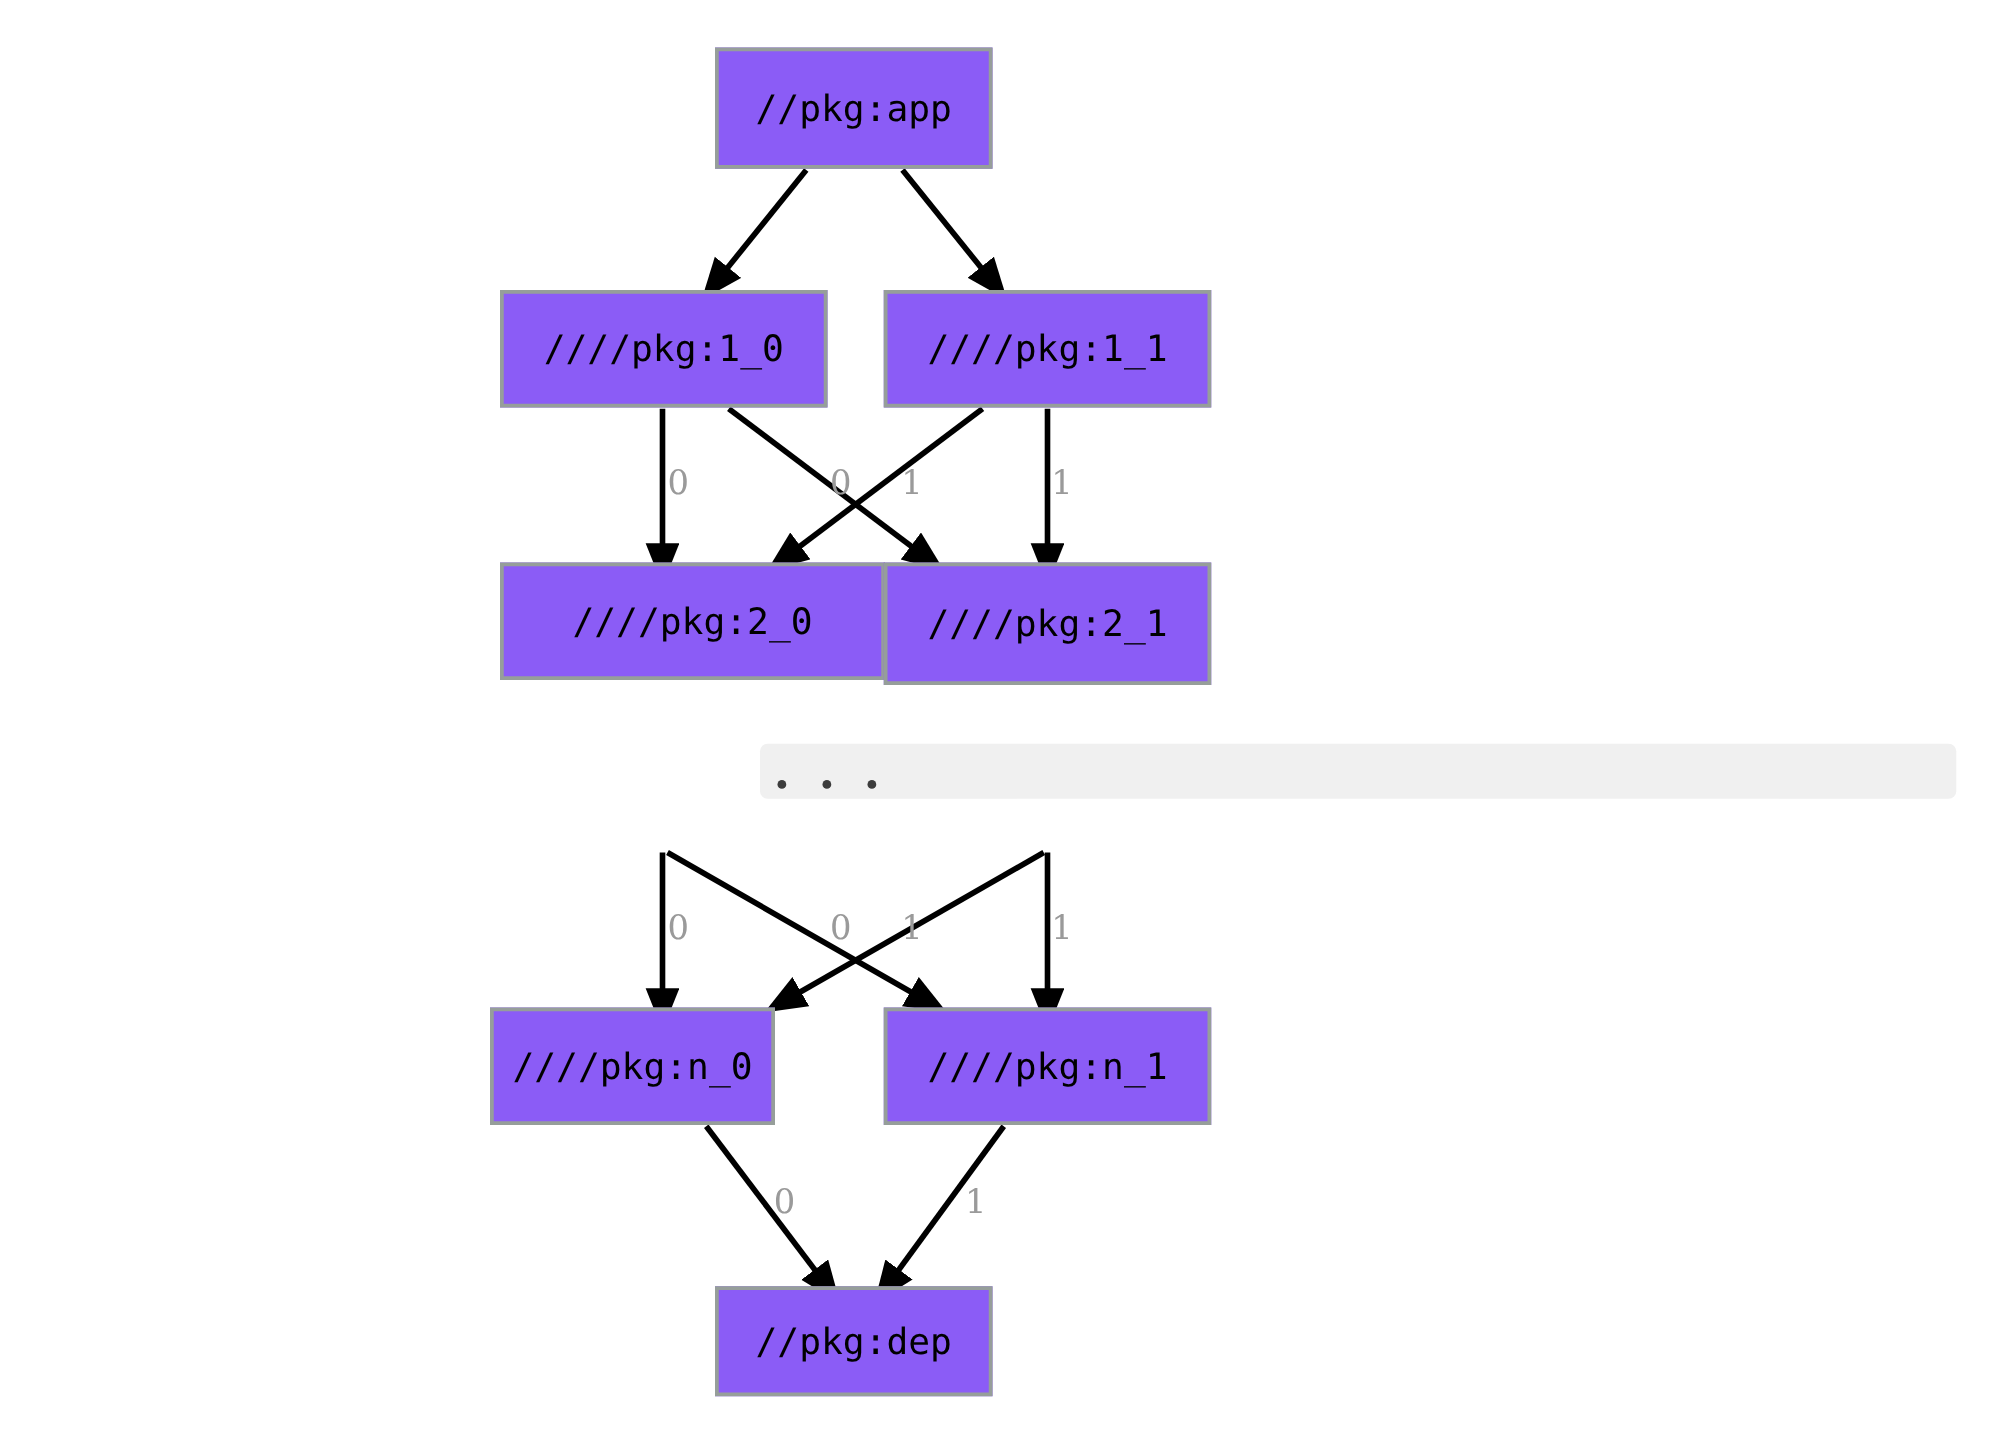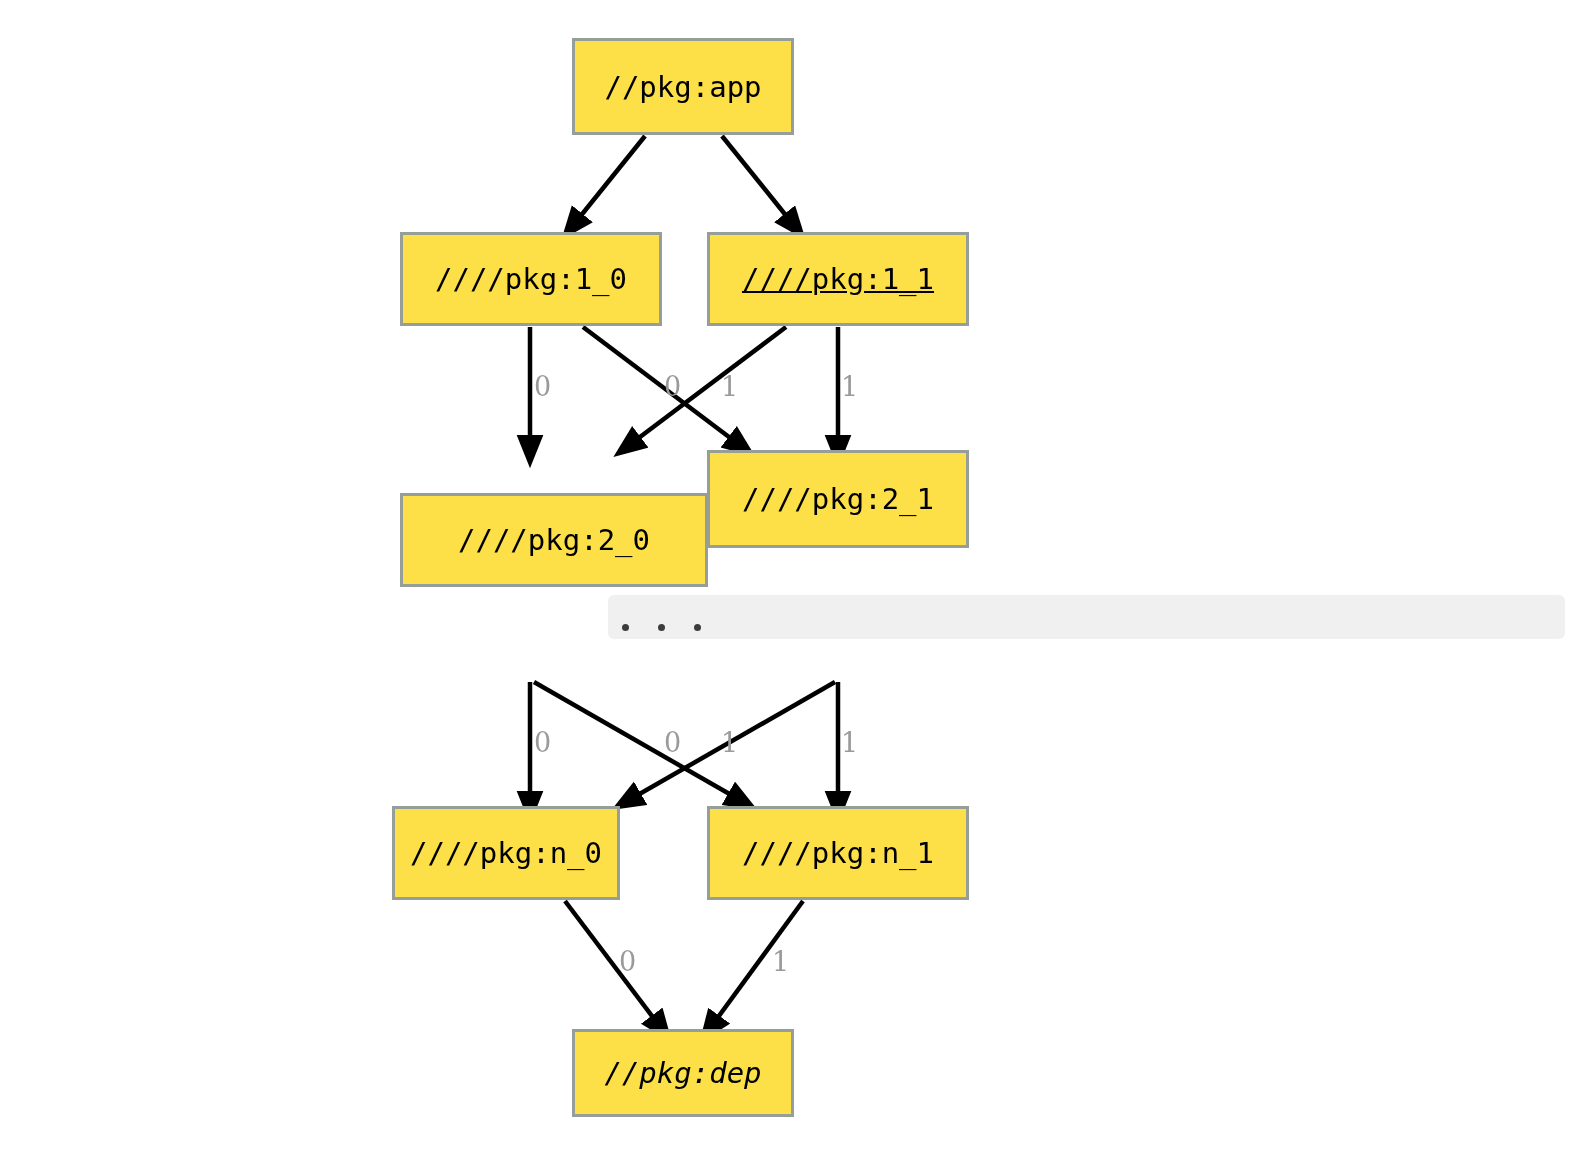--- a/index.html
+++ b/index.html
@@ -19,21 +19,21 @@
     position: absolute;
     left: 0;
     top: 0;
     width: 1592px;
     height: 1162px;
   }
 
   .node-box {
     position: absolute;
     box-sizing: border-box;
-    background: #fde047;
+    background: #8b5cf6;
     border: 3px solid #969e9a;
     display: flex;
     align-items: center;
     justify-content: center;
   }
   .node-label {
     font-family: "DejaVu Sans Mono", monospace;
     font-size: 29px;
     color: #000000;
     letter-spacing: 0px;
@@ -106,41 +106,41 @@
 </svg>
 
 <div class="node-box" style="left:572px; top:38px; width:222px; height:97px;">
   <span class="node-label">//pkg:app</span>
 </div>
 
 <div class="node-box" style="left:400px; top:232px; width:262px; height:94px;text-align:center;">
   <span class="node-label">////pkg:1_0</span>
 </div>
 
-<div class="node-box" style="left:707px; top:232px; width:262px; height:94px;text-decoration:underline;">
+<div class="node-box" style="left:707px; top:232px; width:262px; height:94px;">
   <span class="node-label">////pkg:1_1</span>
 </div>
 
-<div class="node-box" style="left:400px; top:450px; width:308px; height:94px;margin-top:43px;">
+<div class="node-box" style="left:400px; top:450px; width:308px; height:94px;">
   <span class="node-label">////pkg:2_0</span>
 </div>
 
 <div class="node-box" style="left:707px; top:450px; width:262px; height:98px;">
   <span class="node-label">////pkg:2_1</span>
 </div>
 
 <div class="node-box" style="left:392px; top:806px; width:228px; height:94px;">
   <span class="node-label">////pkg:n_0</span>
 </div>
 
 <div class="node-box" style="left:707px; top:806px; width:262px; height:94px;justify-content:center;">
   <span class="node-label">////pkg:n_1</span>
 </div>
 
-<div class="node-box" style="left:572px; top:1029px; width:222px; height:88px;font-style:italic;">
+<div class="node-box" style="left:572px; top:1029px; width:222px; height:88px;">
   <span class="node-label">//pkg:dep</span>
 </div>
 
 <div class="ellipsis-bar" style="left:608px; top:595px; width:957px; height:44px;">
   <div class="ellipsis-dots">
     <span></span>
       <span></span>
       <span></span>
   </div>
 </div>

